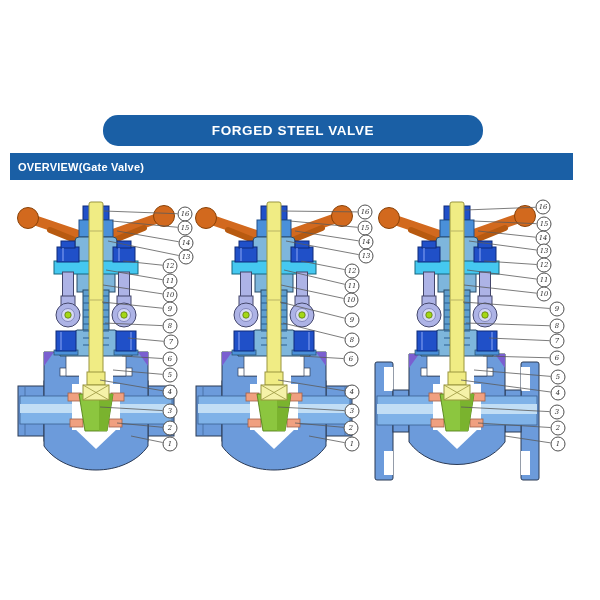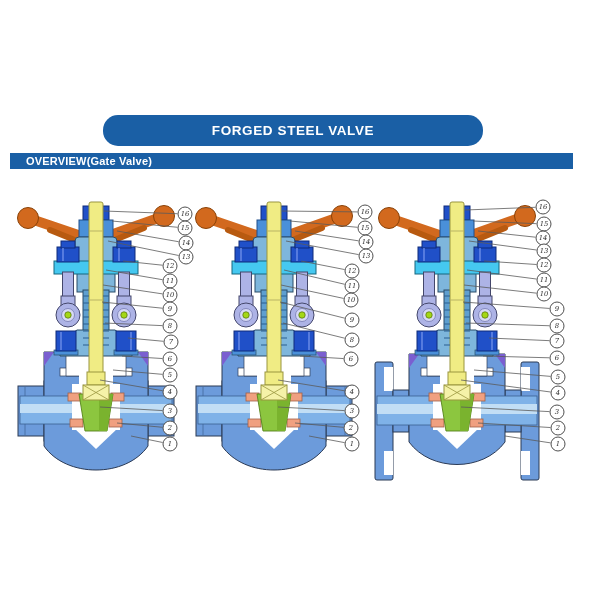--- a/index.html
+++ b/index.html
@@ -7,23 +7,23 @@
     position:relative;width:600px;height:600px;background:#ffffff;overflow:hidden;
     font-family:"Liberation Sans",sans-serif;
   }
   .title-bar{
     position:absolute;left:103px;top:115px;width:380px;height:31px;
     background:#1A5FA5;border-radius:15px;color:#ffffff;
     display:flex;align-items:center;justify-content:center;
     font-weight:bold;font-size:13.5px;letter-spacing:.6px;
   }
   .section-bar{
-    position:absolute;left:10px;top:153px;width:563px;height:16px;
+    position:absolute;left:10px;top:153px;width:563px;height:27px;
     background:#1A5FA5;color:#ffffff;font-weight:bold;font-size:11px;
-    display:flex;align-items:center;padding-left:16px;box-sizing:border-box;
+    display:flex;align-items:center;padding-left:8px;box-sizing:border-box;
     letter-spacing:.2px;
   }
   svg.figure{position:absolute;left:0;top:0;width:600px;height:600px;}
   .callout-num{
     font-family:"DejaVu Serif",serif;font-style:italic;
     font-size:6.8px;fill:#2b2b2b;
   }
 </style>
 </head>
 <body>

